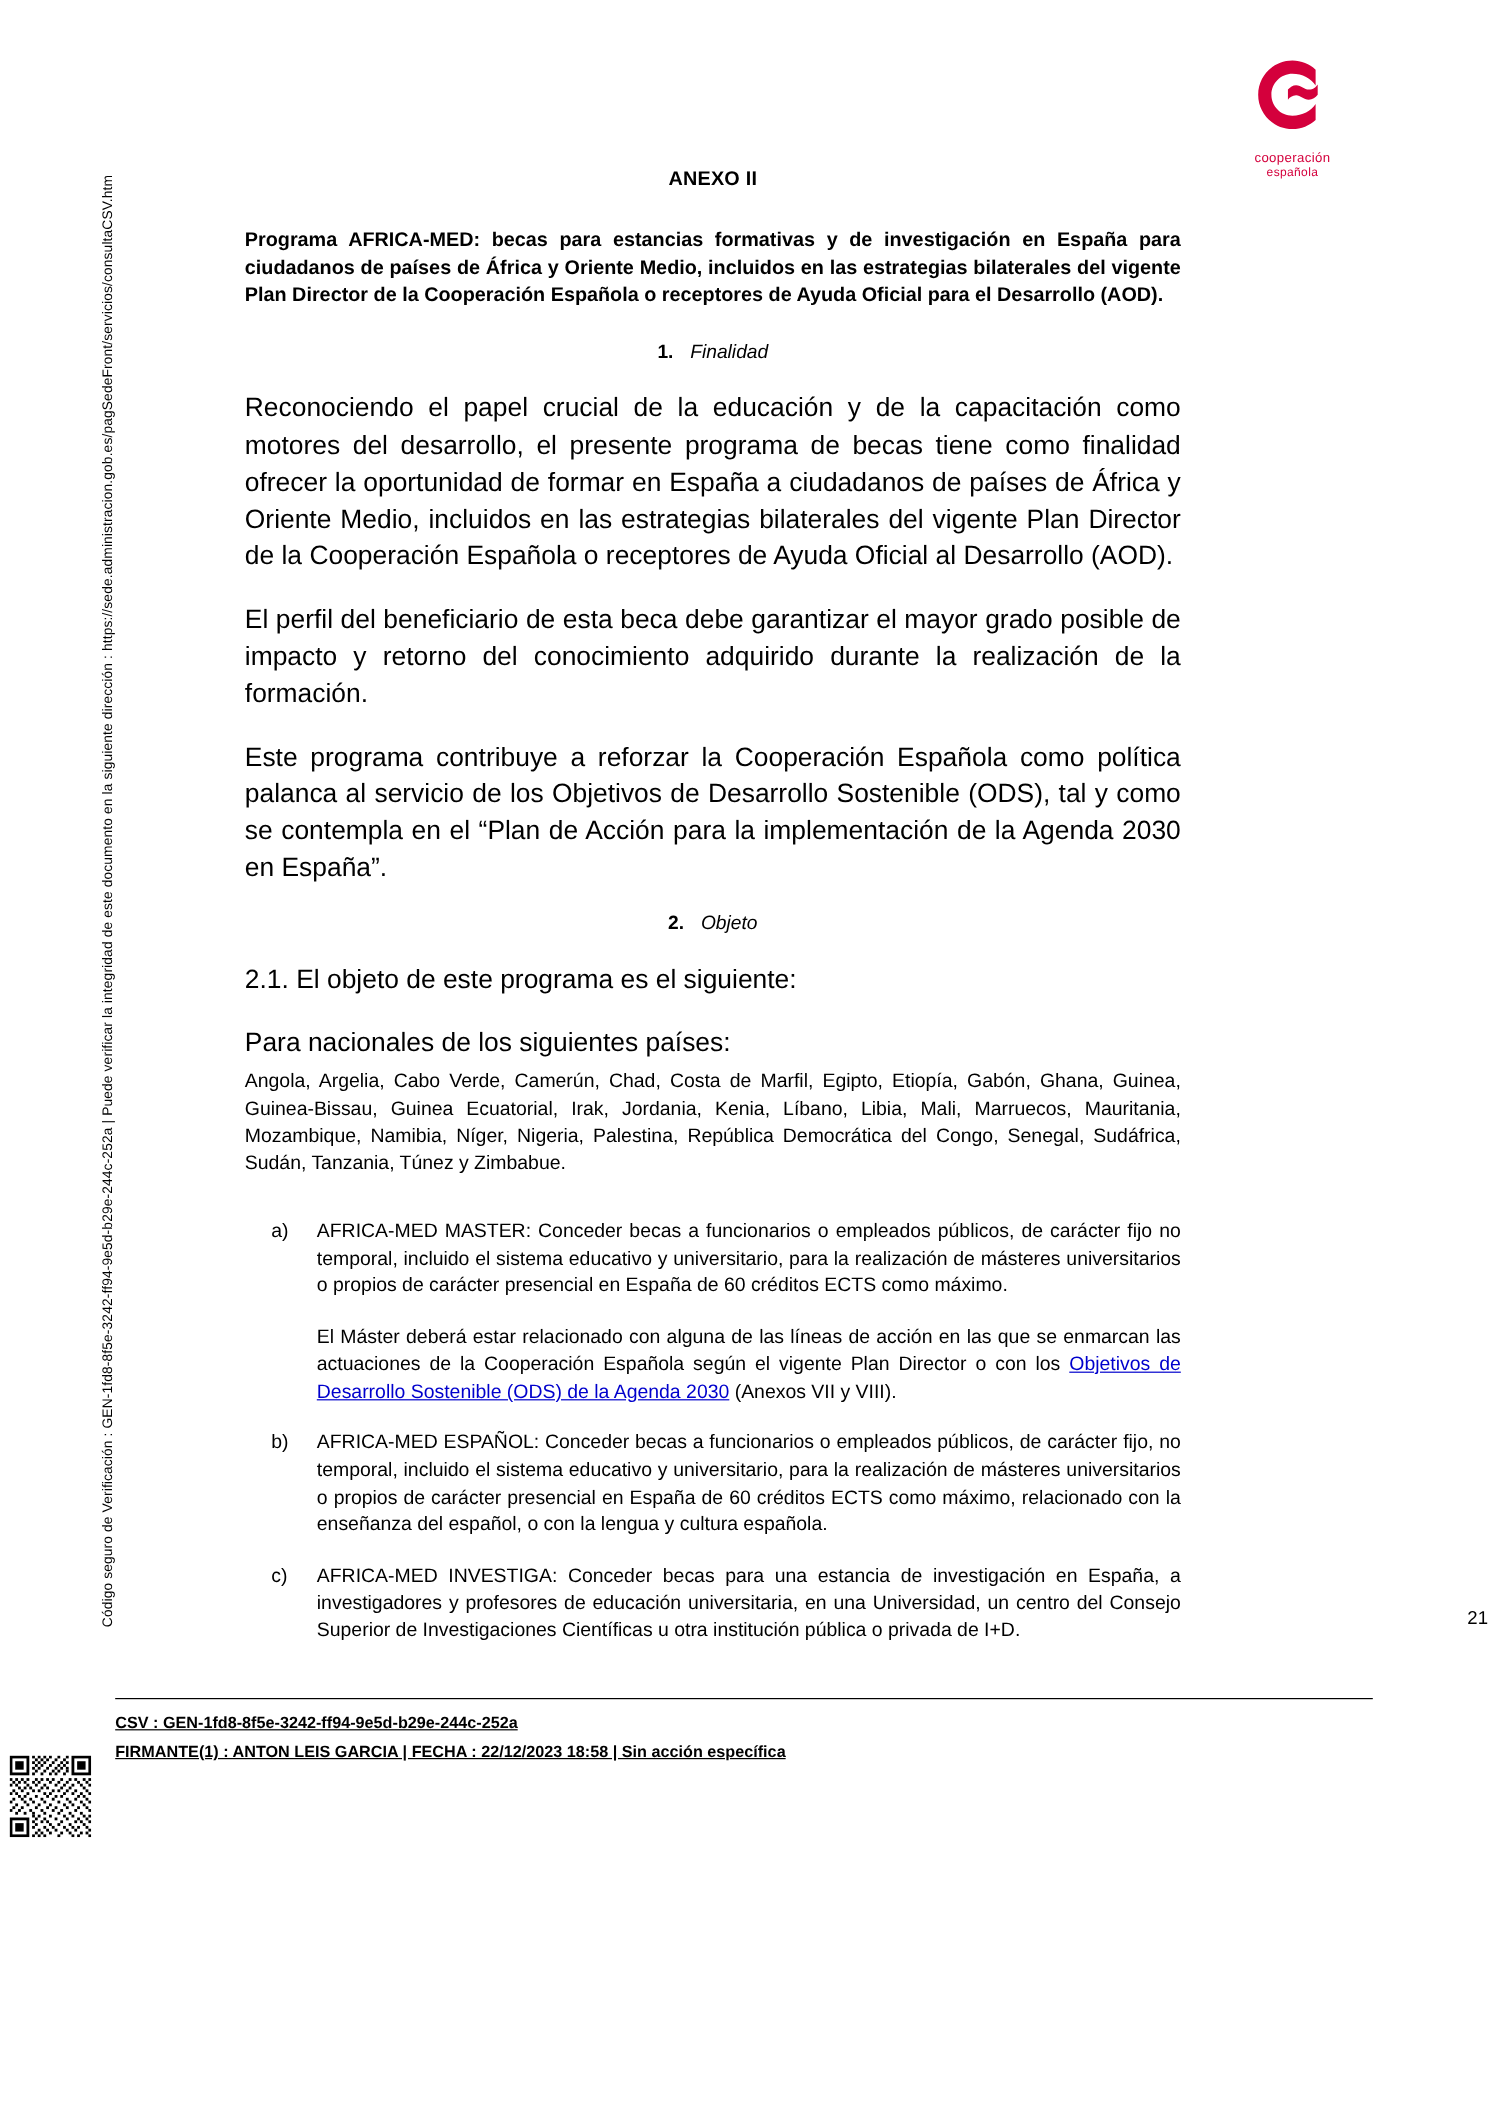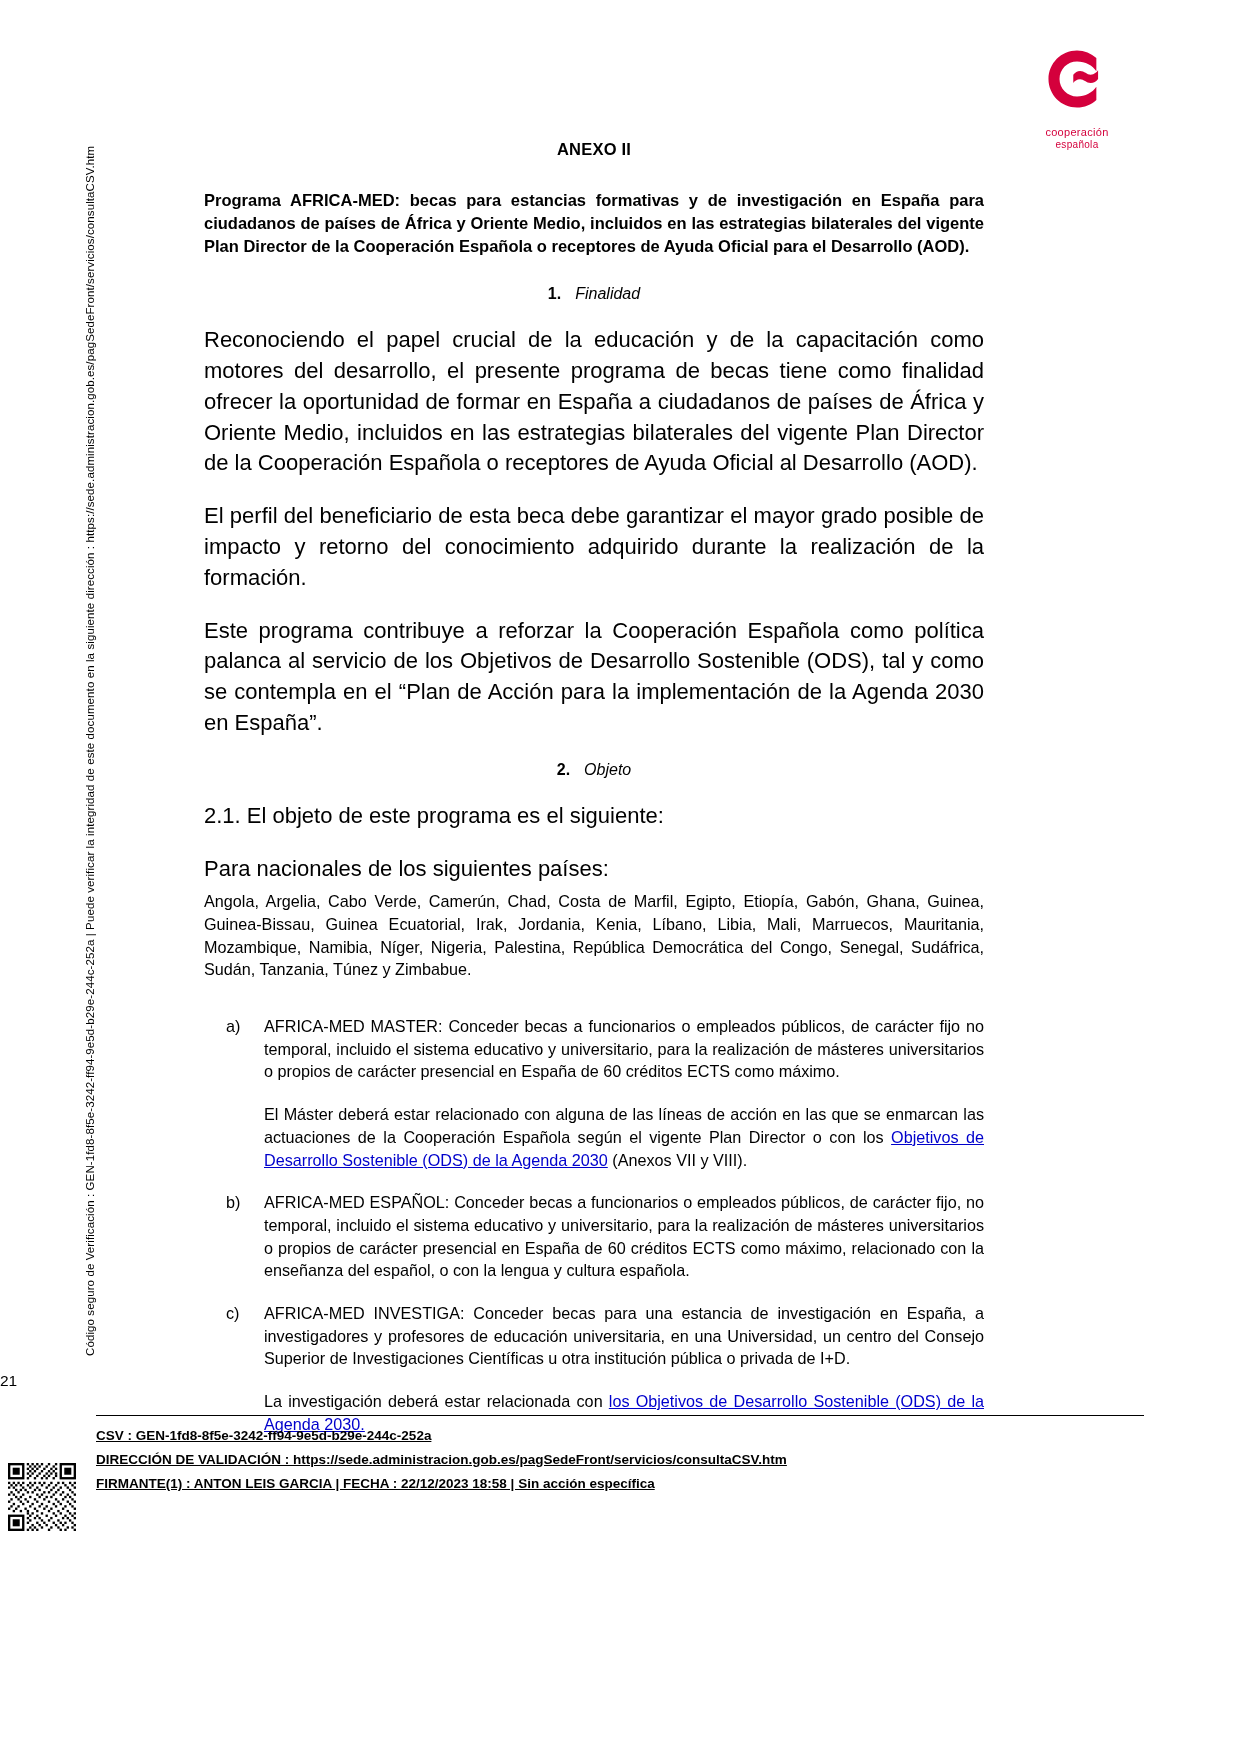--- a/index.html
+++ b/index.html
@@ -152,23 +152,22 @@
     color: #0000CC;
     text-decoration: underline;
   }
 
   
   .page-number {
     position: absolute;
     left: 0;
     right: 0;
     top: 1340px;
-    text-align: left;
+    text-align: right;
     font-size: 15.5px;
-    margin-top: 32px;
   }
 
   
   .footer-rule {
     position: absolute;
     left: 96px;
     right: 96px;
     top: 1415px;
     height: 1px;
     background: #000;
@@ -243,33 +242,31 @@
       </li>
 
       <li>
         <span class="marker">b)</span>
         <p>AFRICA-MED ESPAÑOL: Conceder becas a funcionarios o empleados públicos, de carácter fijo, no temporal, incluido el sistema educativo y universitario, para la realización de másteres universitarios o propios de carácter presencial en España de 60 créditos ECTS como máximo, relacionado con la enseñanza del español, o con la lengua y cultura española.</p>
       </li>
 
       <li>
         <span class="marker">c)</span>
         <p>AFRICA-MED INVESTIGA: Conceder becas para una estancia de investigación en España, a investigadores y profesores de educación universitaria, en una Universidad, un centro del Consejo Superior de Investigaciones Científicas u otra institución pública o privada de I+D.</p>
-        <p><span>La investigación deberá estar relacionada con </span><a class="doclink" href="#">los Objetivos de Desarrollo Sostenible (ODS) de la Agenda 2030.</a><span></span></p>
       </li>
 
     </ol>
   </div>
 
   <div class="page-number">21</div>
 
   <div class="footer-rule"></div>
 
   <div class="footer-block">
     <div class="footer-line">CSV : GEN-1fd8-8f5e-3242-ff94-9e5d-b29e-244c-252a</div>
-    <div class="footer-line">DIRECCIÓN DE VALIDACIÓN : https://sede.administracion.gob.es/pagSedeFront/servicios/consultaCSV.htm</div>
     <div class="footer-line">FIRMANTE(1) : ANTON LEIS GARCIA | FECHA : 22/12/2023 18:58 | Sin acción específica</div>
   </div>
 
   <svg class="qr" viewBox="0 0 29 29">
     <rect width="29" height="29" fill="#ffffff"></rect>
     <g fill="#000000">
       <rect x="0" y="0" width="7" height="7"></rect>
         <rect x="1" y="1" width="5" height="5" fill="#fff"></rect>
         <rect x="2" y="2" width="3" height="3"></rect>
       <rect x="22" y="0" width="7" height="7"></rect>

